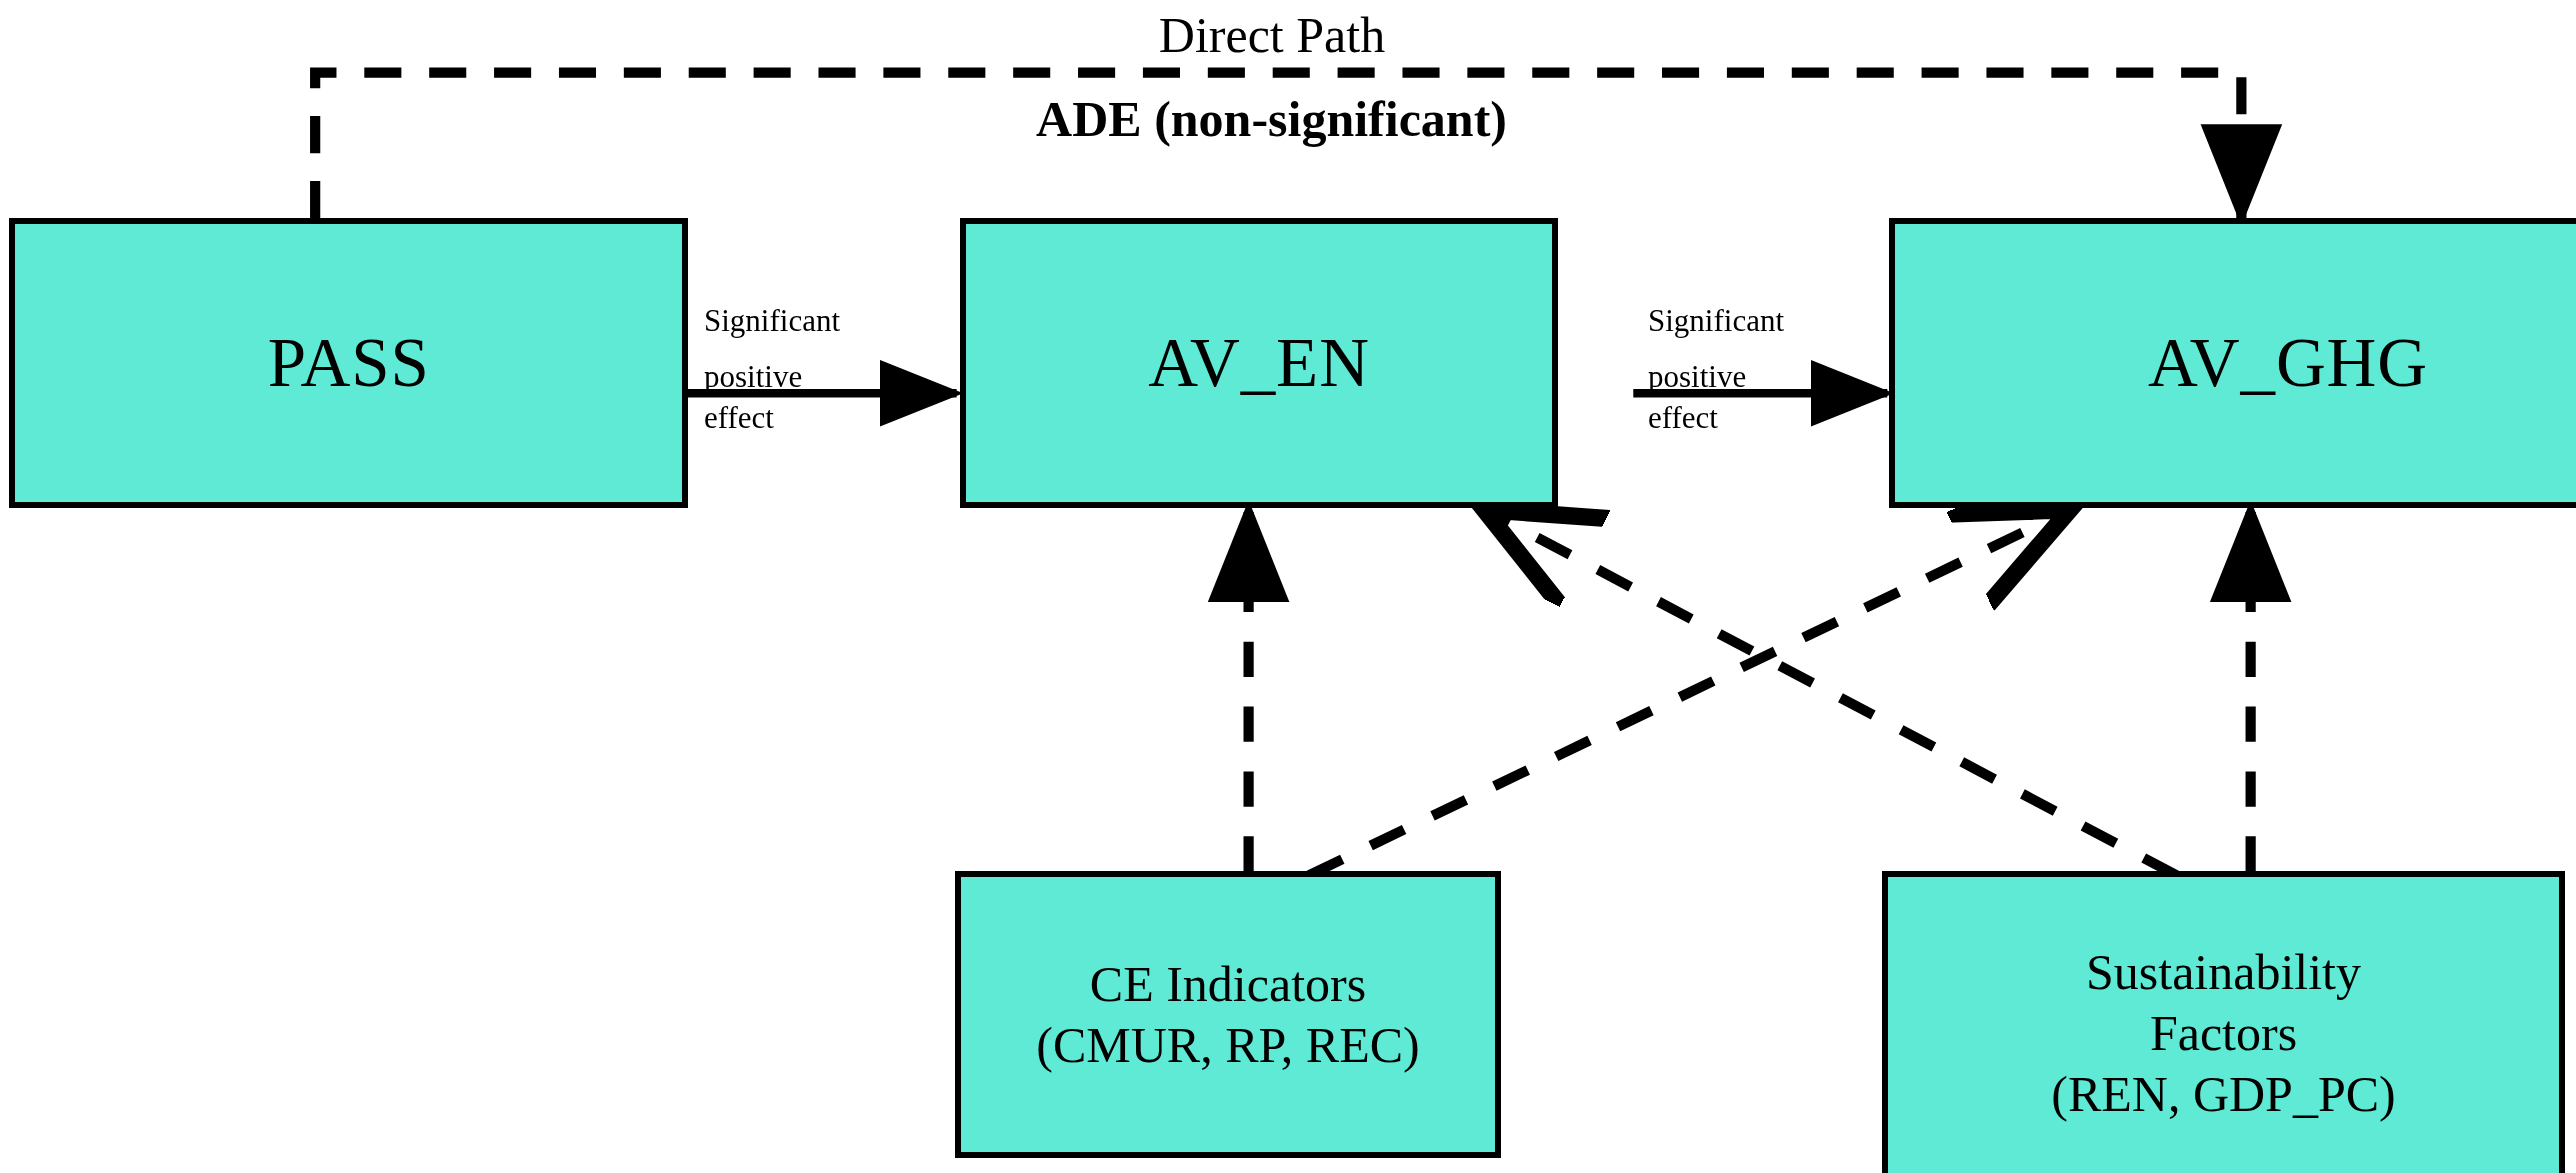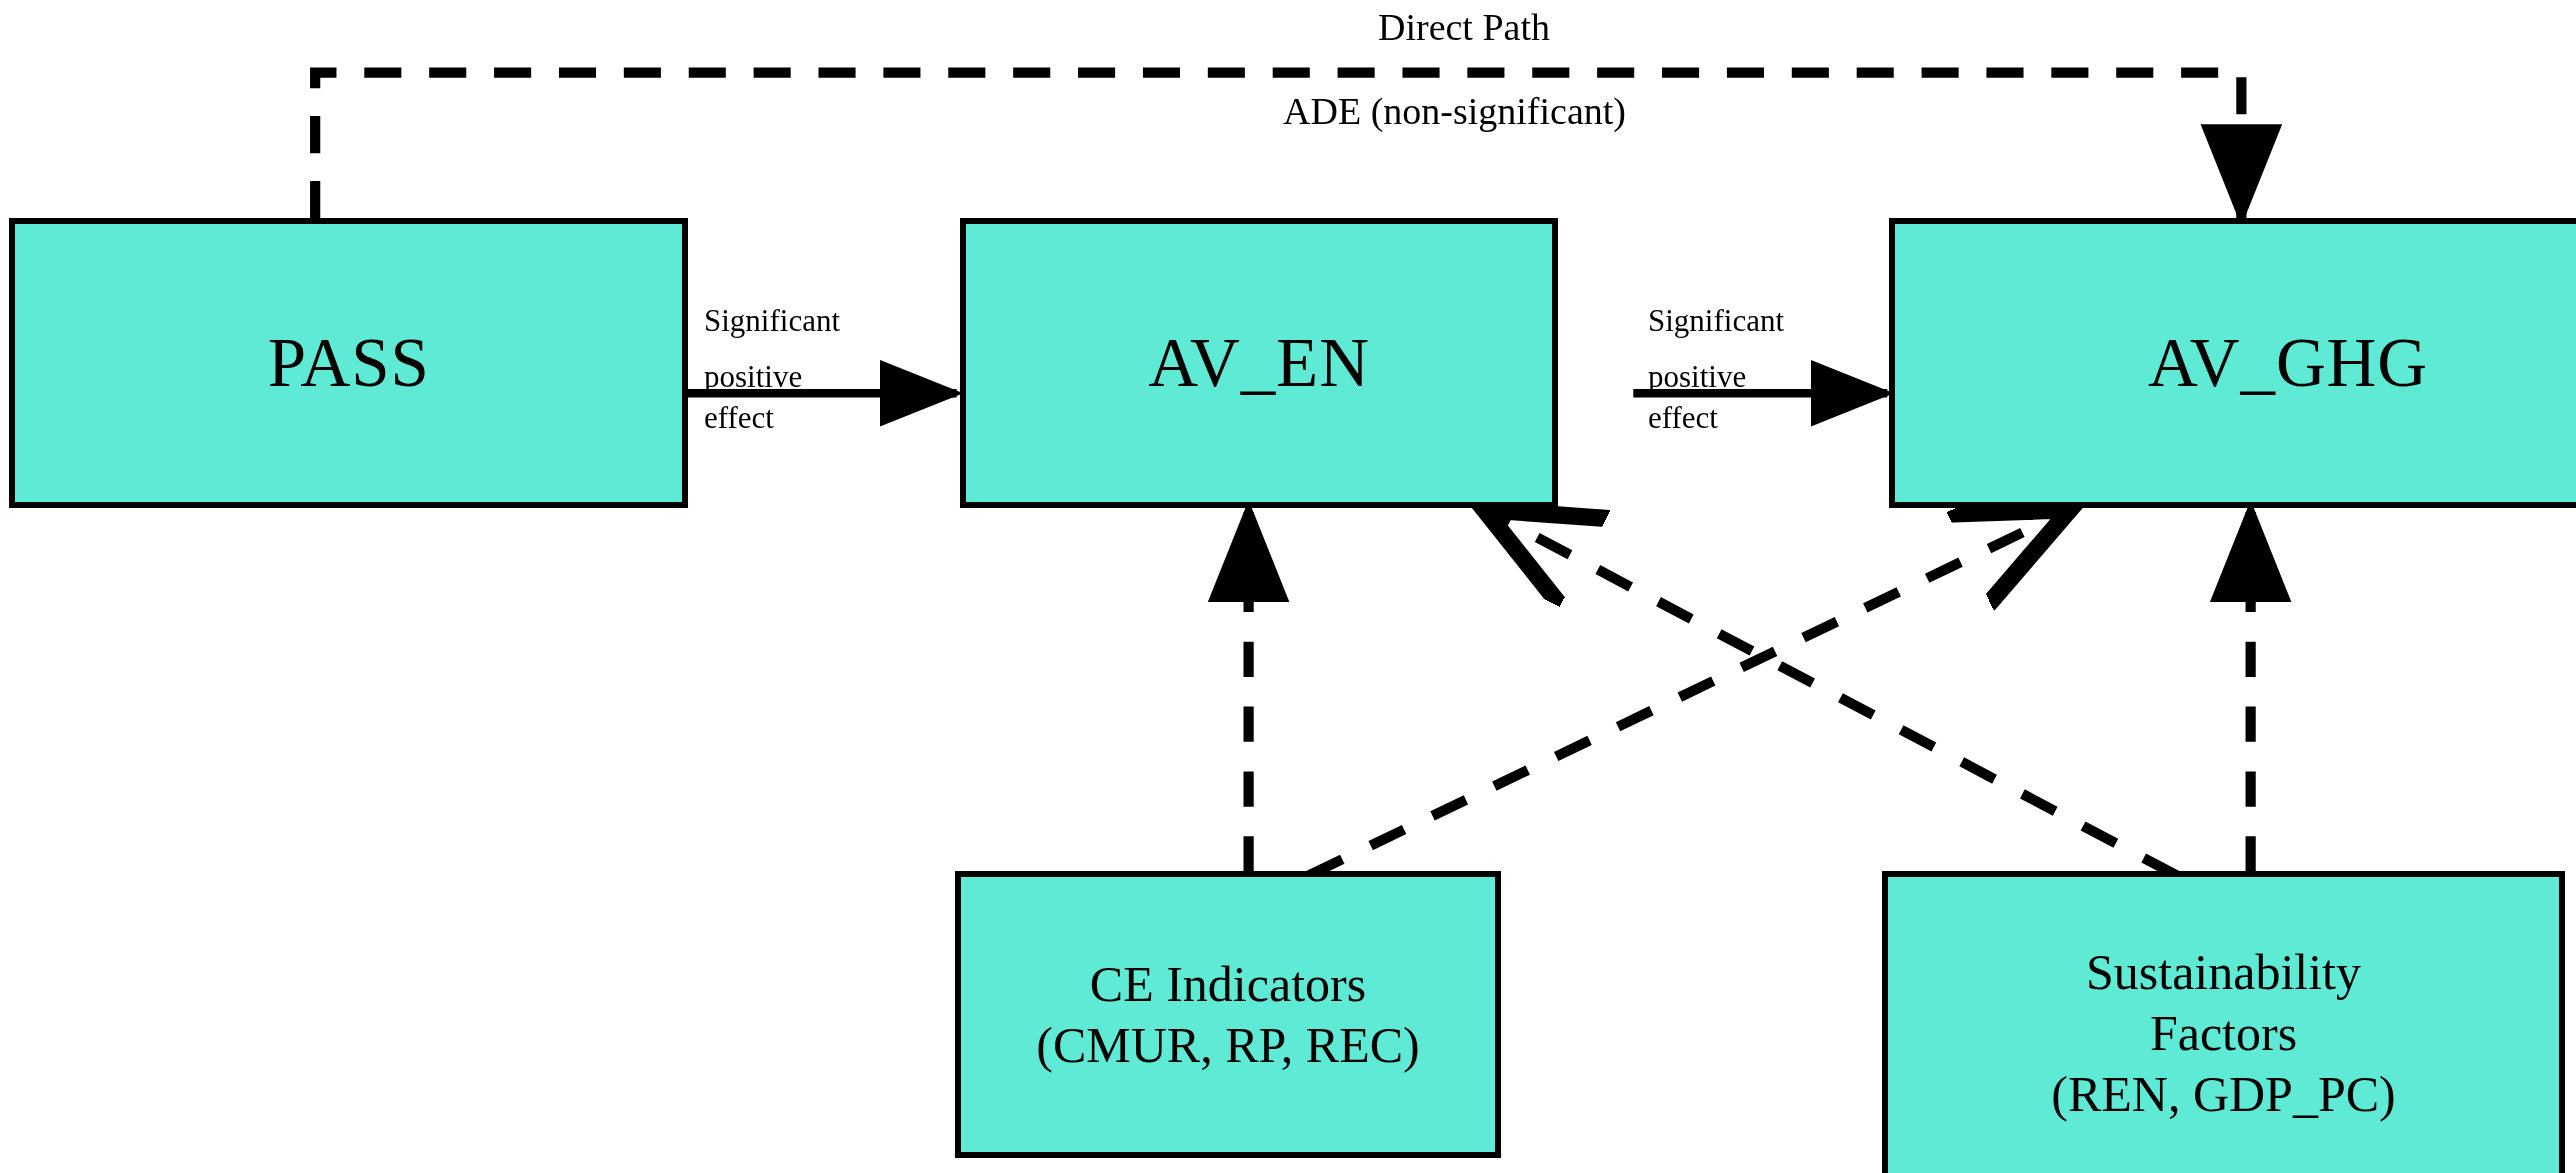--- a/index.html
+++ b/index.html
@@ -51,22 +51,22 @@
   }
   .edge-label {
     position: absolute;
     text-align: left;
     font-size: 31px;
     line-height: 1.32;
     white-space: nowrap;
   }
   .top-label {
     position: absolute;
-    text-align: right;
-    font-size: 38px;
+    text-align: center;
+    font-size: 50px;
     line-height: 1.2;
     white-space: nowrap;
   }
 </style>
 </head>
 <body>
 
 <div id="canvas">
 
   <svg id="edges" viewBox="0 0 2779 1266" width="2576" height="1174" xmlns="http://www.w3.org/2000/svg">
@@ -104,21 +104,21 @@
     </g>
 
     <g>
       <line x1="2348" y1="944" x2="1606" y2="552" stroke="#000000" stroke-width="11" stroke-dasharray="40 34" marker-end="url(#ah-open)"></line>
     </g>
   </svg>
 
   <div class="top-label" style="left:994px; top:4.6px; width:556px;">
     <span>Direct Path</span>
   </div>
-  <div class="top-label" style="left:959px; top:89px; width:667px;">
+  <div class="top-label" style="left:938px; top:89px; width:667px;font-weight:bold;">
     <span>ADE (non-significant)</span>
   </div>
 
   <div class="node" style="left:9.3px; top:218px; width:679px; height:290px;">
     <span class="node-label big-label">PASS</span>
   </div>
 
   <div class="node" style="left:960px; top:218px; width:598px; height:290px;">
     <span class="node-label big-label">AV_EN</span>
   </div>

